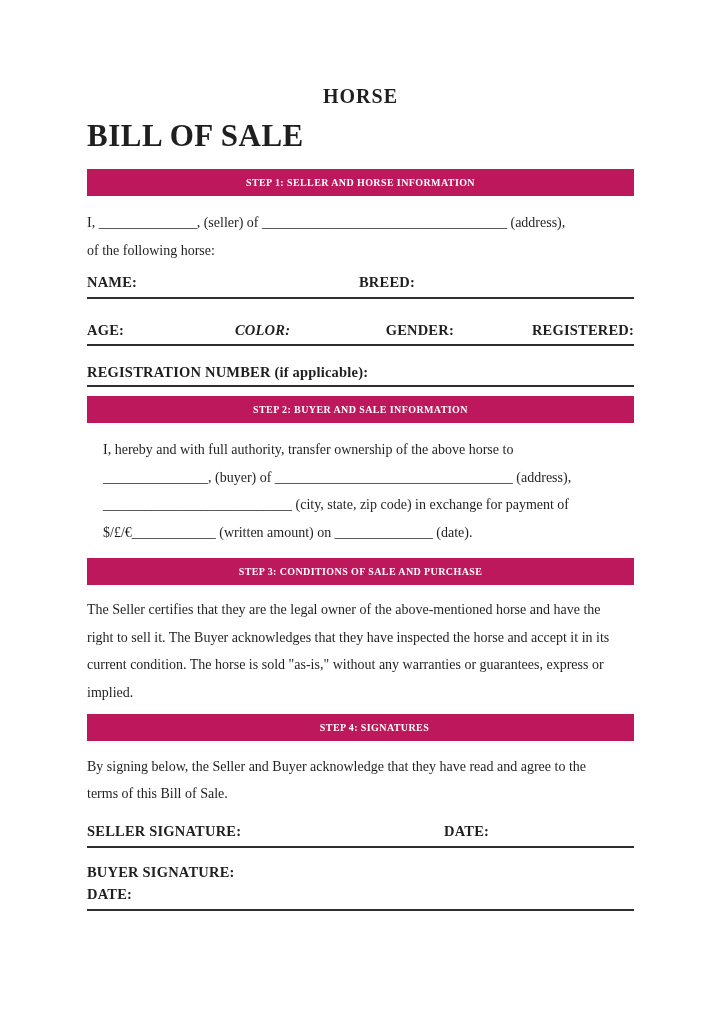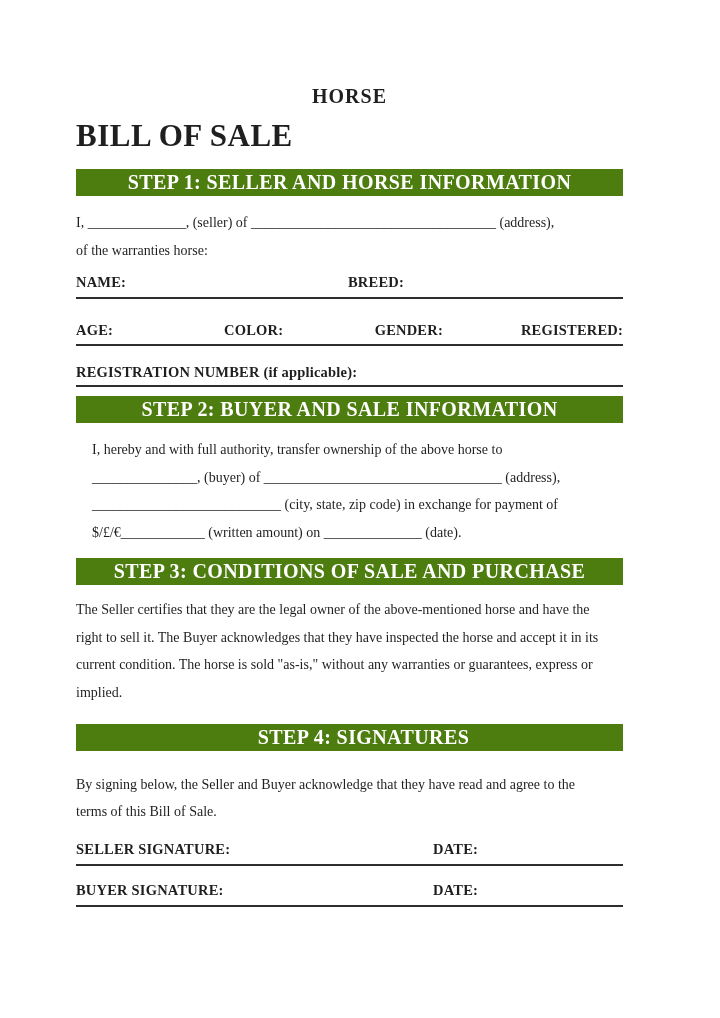--- a/index.html
+++ b/index.html
@@ -10,73 +10,73 @@
     color: #1f1f1f;
   }
   .page {
     position: relative;
     width: 720px; height: 1018px;
     background: #ffffff;
     overflow: hidden;
   }
   .content {
     position: absolute;
-    left: 76px; top: 0;
+    left: 87px; top: 0;
     width: 547px;
   }
   .title1 {
     margin-top: 84px;
     text-align: center;
     font-weight: bold;
     font-size: 20px;
     line-height: 24px;
     letter-spacing: 1px;
   }
   .title2 {
     margin-top: 9px;
     text-align: left;
     font-weight: bold;
     font-size: 31px;
     line-height: 38px;
     letter-spacing: 0.5px;
   }
   .bar {
-    background: #4d7c0f;
+    background: #be185d;
     color: #ffffff;
     height: 27px;
     line-height: 27px;
     text-align: center;
     font-weight: bold;
-    font-size: 20px;
+    font-size: 10px;
     letter-spacing: 0.4px;
   }
   .bar1 { margin-top: 14px; }
   .bar2 { margin-top: 9px; }
   .bar3 { margin-top: 12px; text-align: center; }
-  .bar4 { margin-top: 18px; padding-left: 28px; }
+  .bar4 { margin-top: 8px; padding-left: 28px; }
   .body-block { font-size: 14px; line-height: 27.5px; }
   .intro { margin-top: 13px; }
   .buyer-block { margin-top: 13px; margin-left: 16px; }
   .cond-block { margin-top: 11px; }
-  .sig-intro { margin-top: 20px; line-height: 27px; }
+  .sig-intro { margin-top: 12px; line-height: 27px; }
   .frow {
     display: flex;
     line-height: 22px;
     font-weight: bold;
     font-size: 14.5px;
     letter-spacing: 0.2px;
   }
   .row-name { margin-top: 7px; }
   .row-age { margin-top: 20px; gap: 27px; }
   .row-reg { margin-top: 15px; }
   .row-sig1 { margin-top: 13px; }
-  .row-sig2 { margin-top: 13px; }
+  .row-sig2 { margin-top: 13px; flex-direction: column; }
   .c272 { width: 272px; }
   .c136 { width: 136px; }
-  .c139 { width: 139px; }
+  .c139 { width: 139px; font-style: italic; }
   .c134 { width: 134px; }
   .c357 { width: 357px; }
   .rule {
     height: 0;
     border-top: 2px solid #2e2e2e;
   }
   .rule-tight4 { margin-top: 4px; }
   .rule-tight3 { margin-top: 3px; }
   .rule-tight2 { margin-top: 2px; }
 </style>
@@ -86,21 +86,21 @@
 <div class="page">
   <div class="content">
 
     <div class="title1">HORSE</div>
     <div class="title2">BILL OF SALE</div>
 
     <div class="bar bar1">STEP 1: SELLER AND HORSE INFORMATION</div>
 
     <div class="body-block intro">
       <div>I, ______________, (seller) of ___________________________________ (address),</div>
-      <div>of the warranties horse:</div>
+      <div>of the following horse:</div>
     </div>
 
     <div class="frow row-name">
       <span class="c272">NAME:</span>
       <span>BREED:</span>
     </div>
     <div class="rule rule-tight4"></div>
 
     <div class="frow row-age">
       <span class="c136">AGE:</span>

